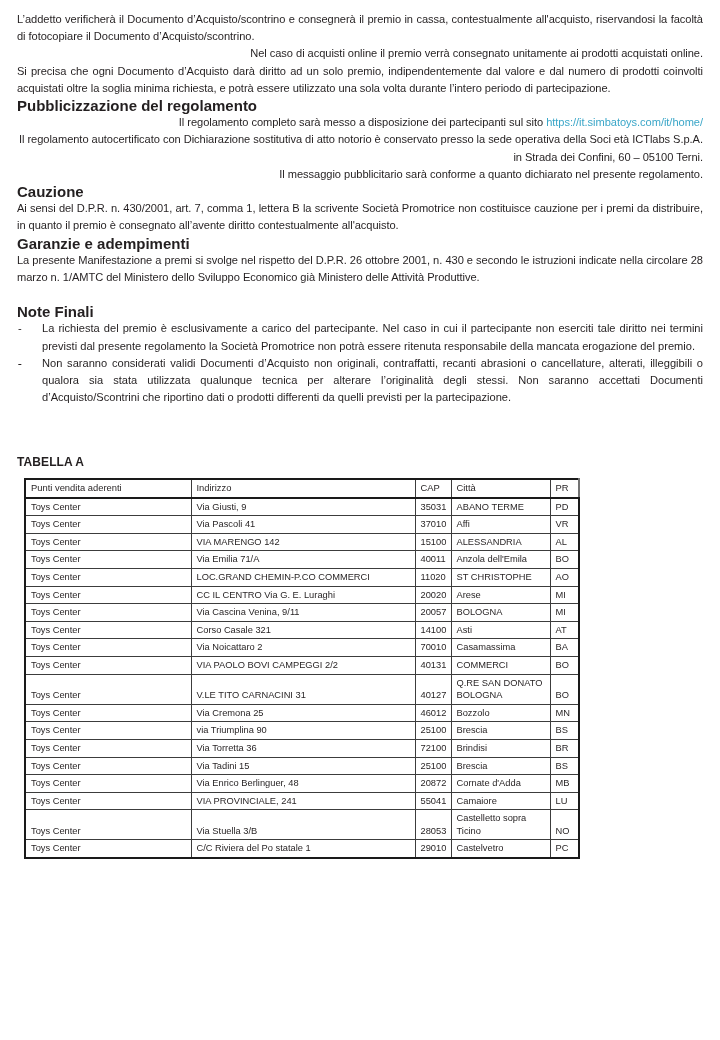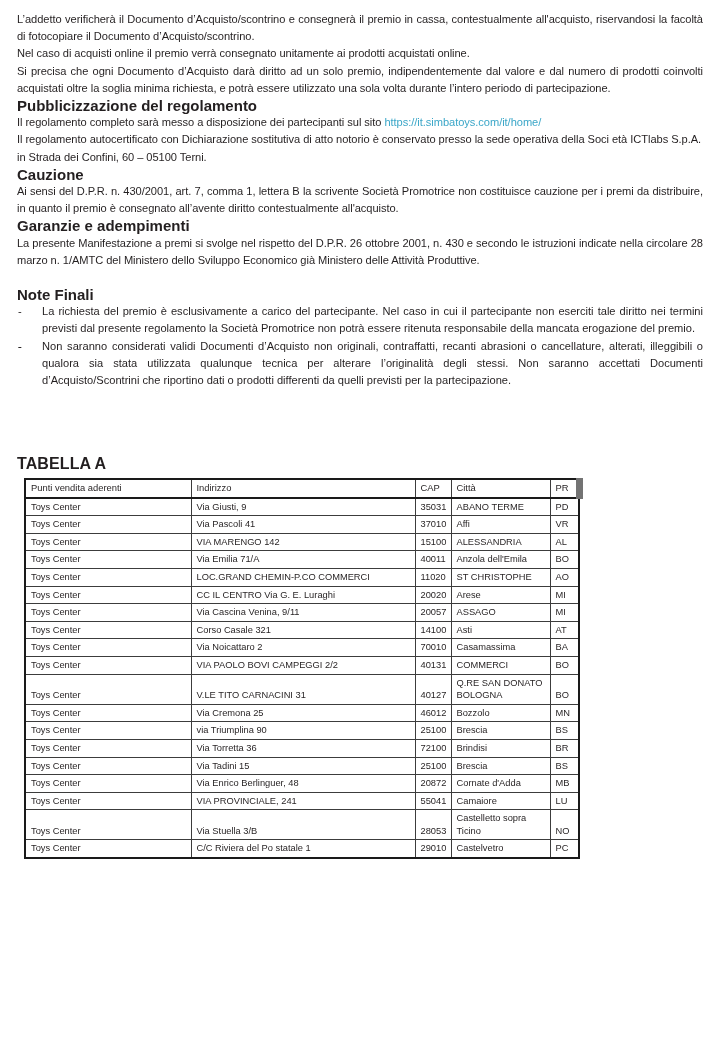--- a/index.html
+++ b/index.html
@@ -32,21 +32,21 @@
   p.para {
     margin: 0 0 0 0;
     font-size: 11.1px;
     line-height: 17.2px;
     text-align: justify;
     text-justify: inter-word;
     color: #231f20;
     letter-spacing: -0.05px;
   }
   p.para.nojust {
-    text-align: left;
+    text-align: right;
   }
   .hdg {
     margin: 0;
     font-size: 15px;
     line-height: 17.2px;
     font-weight: bold;
     color: #231f20;
   }
   a.link, .link {
     color: #3aa6c8;
@@ -73,21 +73,21 @@
     position: absolute;
     left: 1px;
     top: 0;
     width: 10px;
     color: #231f20;
   }
   .tab-label {
     position: absolute;
     left: 17px;
     top: 455px;
-    font-size: 16px;
+    font-size: 12px;
     font-weight: bold;
     letter-spacing: 0.1px;
     color: #231f20;
   }
   table.pv {
     position: absolute;
     left: 24px;
     top: 478px;
     border-collapse: collapse;
     table-layout: fixed;
@@ -107,21 +107,21 @@
   }
   table.pv thead th {
     font-weight: normal;
     border-top: 2px solid #1a1a1a;
     border-bottom: 2px solid #1a1a1a;
     vertical-align: middle;
     height: 17px;
     font-size: 9.4px;
   }
   table.pv thead th.c-pv { border-left: 2px solid #1a1a1a; }
-  table.pv thead th.c-pr { border-right: 7px solid #737373; }
+  table.pv thead th.c-pr { border-right: 2px solid #737373; }
   table.pv td.c-pv { border-left: 2px solid #1a1a1a; }
   table.pv td.c-pr { border-right: 2px solid #1a1a1a; }
   table.pv tbody tr:last-child td { border-bottom: 2px solid #1a1a1a; }
   col.w-pv { width: 166px; }
   col.w-addr { width: 224px; }
   col.w-cap { width: 36px; }
   col.w-citta { width: 99px; }
   col.w-pr { width: 29px; }
   td.cap { text-align: right; padding-right: 4px; }
   td.pr, th.c-pr { text-align: center; }
@@ -135,20 +135,21 @@
 
   <div class="body-text">
 
     <p class="para">L’addetto verificherà il Documento d’Acquisto/scontrino e consegnerà il premio in cassa, contestualmente all'acquisto, riservandosi  la facoltà di fotocopiare il Documento d’Acquisto/scontrino.</p>
     <p class="para nojust">Nel caso di acquisti online il premio verrà consegnato unitamente ai prodotti acquistati online.</p>
     <p class="para">Si precisa che ogni Documento d’Acquisto darà diritto ad un solo premio, indipendentemente dal valore e dal numero di prodotti coinvolti acquistati oltre la soglia minima richiesta, e potrà essere utilizzato una sola volta durante l’intero periodo di partecipazione.</p>
 
     <div class="hdg">Pubblicizzazione del regolamento</div>
     <p class="para nojust"><span>Il regolamento completo sarà messo a disposizione dei partecipanti sul sito </span><span class="link">https://it.simbatoys.com/it/home/</span></p>
     <p class="para nojust">Il regolamento autocertificato con Dichiarazione sostitutiva di atto notorio è conservato presso la sede operativa della Soci età ICTlabs S.p.A. in Strada dei Confini, 60 – 05100 Terni.</p>
+    <p class="para nojust">Il messaggio pubblicitario sarà conforme a quanto dichiarato nel presente regolamento.</p>
 
     <div class="hdg">Cauzione</div>
     <p class="para">Ai sensi del D.P.R. n. 430/2001, art. 7, comma 1, lettera B la scrivente Società Promotrice non costituisce cauzione per i premi da distribuire, in quanto il premio è consegnato all’avente diritto contestualmente all'acquisto.</p>
 
     <div class="hdg">Garanzie e adempimenti</div>
     <p class="para">La presente Manifestazione a premi si svolge nel rispetto del D.P.R. 26 ottobre 2001, n. 430 e secondo le istruzioni indicate nella circolare 28 marzo n. 1/AMTC del Ministero dello Sviluppo Economico già Ministero delle Attività Produttive.</p>
 
     <div class="gap"></div>
 
     <div class="hdg">Note Finali</div>
@@ -218,21 +219,21 @@
           <td class="c-pv">Toys Center</td>
           <td>CC IL CENTRO Via G. E. Luraghi</td>
           <td class="cap">20020</td>
           <td>Arese</td>
           <td class="c-pr pr">MI</td>
         </tr>
         <tr>
           <td class="c-pv">Toys Center</td>
           <td>Via Cascina Venina, 9/11</td>
           <td class="cap">20057</td>
-          <td>ASSAGO</td>
+          <td>BOLOGNA</td>
           <td class="c-pr pr">MI</td>
         </tr>
         <tr>
           <td class="c-pv">Toys Center</td>
           <td>Corso Casale 321</td>
           <td class="cap">14100</td>
           <td>Asti</td>
           <td class="c-pr pr">AT</td>
         </tr>
         <tr>

